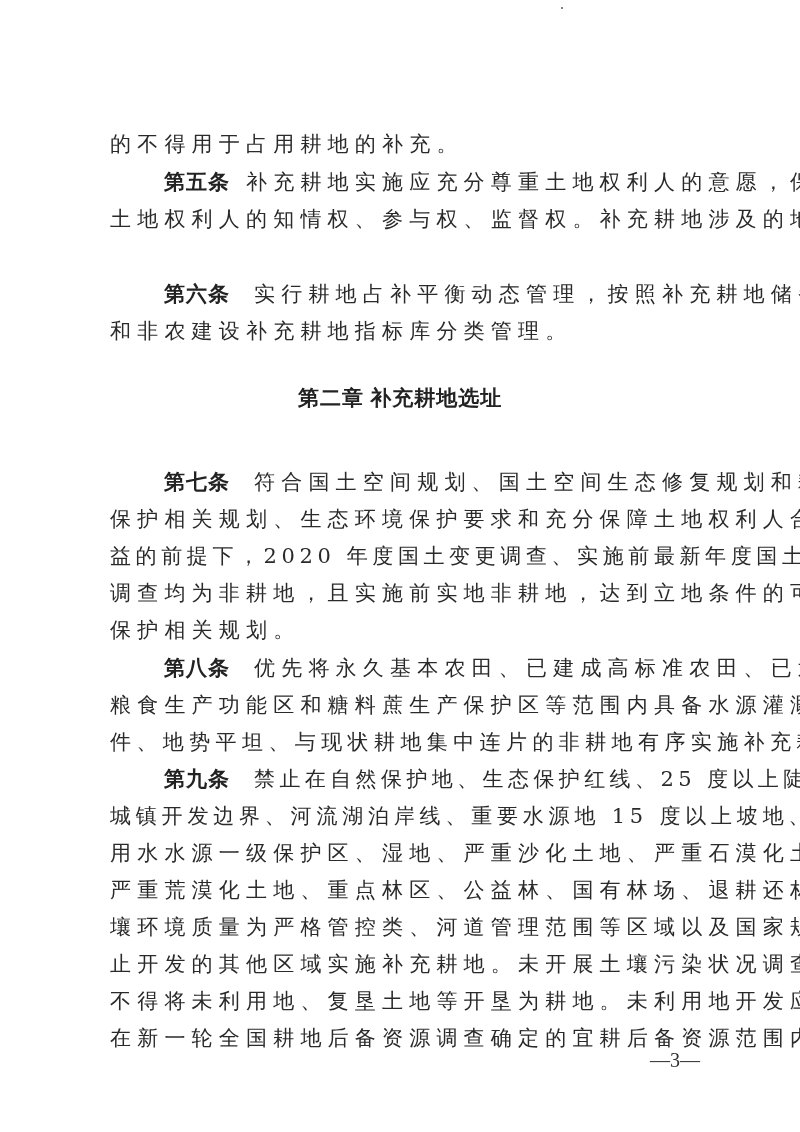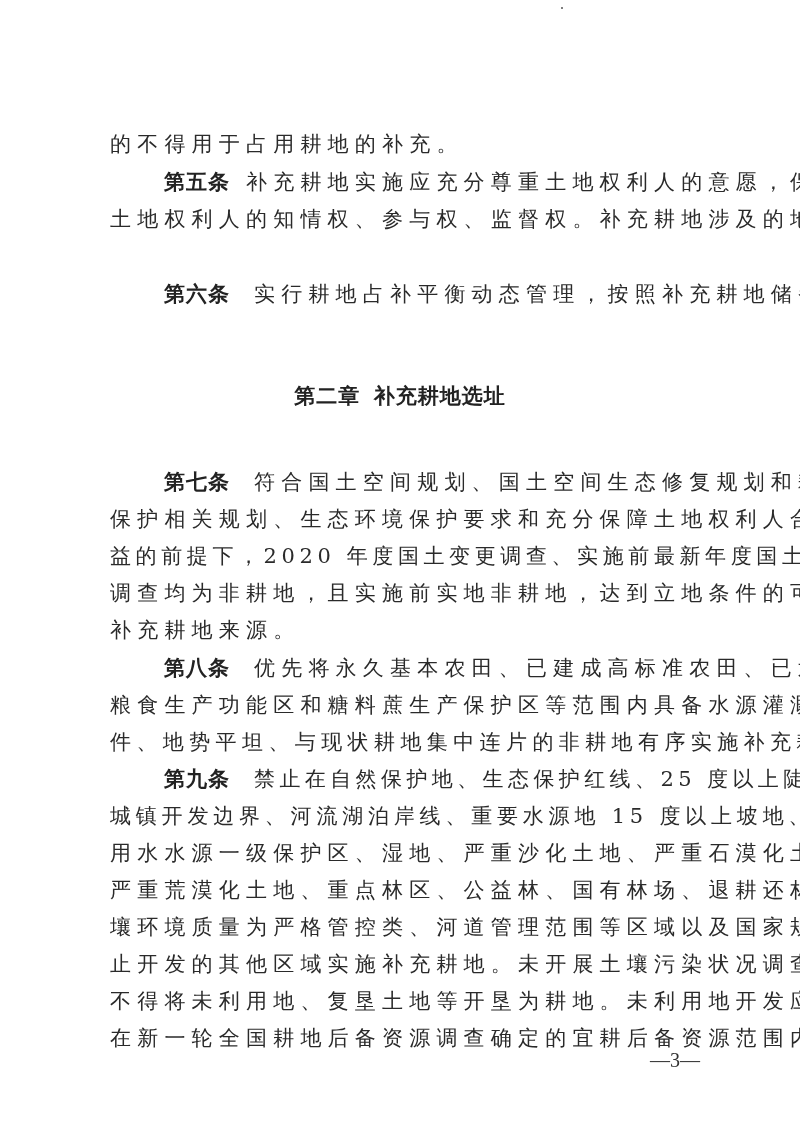--- a/index.html
+++ b/index.html
@@ -47,21 +47,21 @@
       margin-right: 24px;
     }
     .chapter {
       position: absolute;
       left: 0;
       width: 800px;
       text-align: center;
       top: 380px;
       height: 36px;
       line-height: 36px;
-      font-family: Liberation Mono, monospace;
+      font-family: Liberation Serif, serif;
       font-weight: bold;
       font-size: 21px;
       letter-spacing: 1px;
       color: #222;
     }
     .pagenum {
       position: absolute;
       left: 640px;
       top: 1046px;
       width: 70px;
@@ -84,37 +84,40 @@
   </div>
   <div class="line" style="top:164px;">
     <span class="art">第五条</span><span style="margin-left:-8px;">补充耕地实施应充分尊重土地权利人的意愿，保障</span>
   </div>
   <div class="line" style="top:201px;">
     <span>土地权利人的知情权、参与权、监督权。补充耕地涉及的地块权</span>
   </div>
   <div class="line" style="top:276px;">
     <span class="art">第六条</span><span>实行耕地占补平衡动态管理，按照补充耕地储备库</span>
   </div>
+  <div class="line" style="top:313px;">
+    <span>和非农建设补充耕地指标库分类管理。</span>
+  </div>
 
   <div class="chapter">第二章 补充耕地选址</div>
 
   <div class="line" style="top:464px;">
     <span class="art">第七条</span><span>符合国土空间规划、国土空间生态修复规划和耕地</span>
   </div>
   <div class="line" style="top:501px;">
     <span>保护相关规划、生态环境保护要求和充分保障土地权利人合法权</span>
   </div>
   <div class="line" style="top:538px;">
     <span style="letter-spacing:4.6px;">益的前提下，2020 年度国土变更调查、实施前最新年度国土变更</span>
   </div>
   <div class="line" style="top:575px;">
     <span>调查均为非耕地，且实施前实地非耕地，达到立地条件的可作为</span>
   </div>
   <div class="line" style="top:612px;">
-    <span>补充耕地来源。</span>
+    <span>保护相关规划。</span>
   </div>
   <div class="line" style="top:650px;">
     <span class="art">第八条</span><span>优先将永久基本农田、已建成高标准农田、已划定</span>
   </div>
   <div class="line" style="top:687px;">
     <span>粮食生产功能区和糖料蔗生产保护区等范围内具备水源灌溉条</span>
   </div>
   <div class="line" style="top:724px;">
     <span style="letter-spacing:5.4px;">件、地势平坦、与现状耕地集中连片的非耕地有序实施补充耕地。</span>
   </div>

